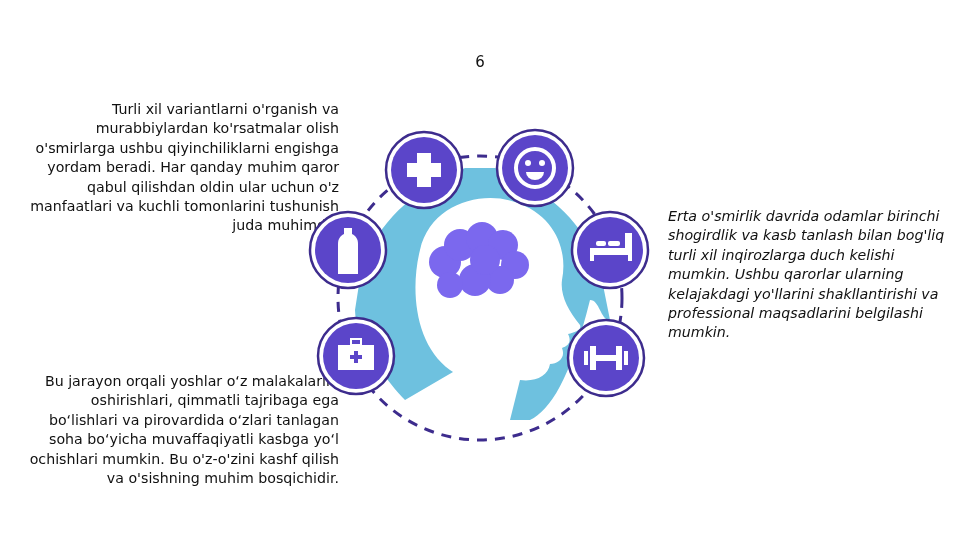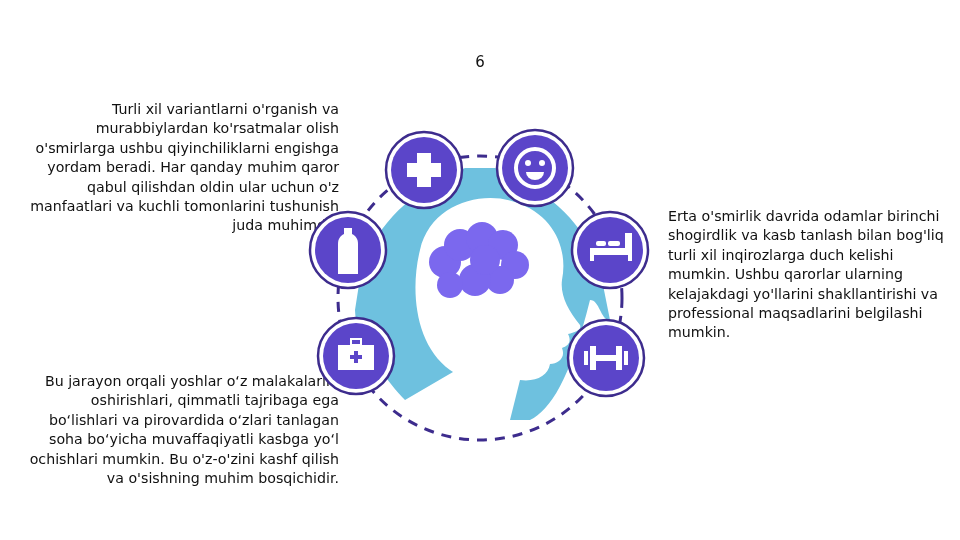--- a/index.html
+++ b/index.html
@@ -2,21 +2,21 @@
 <html><head>
 <meta charset="utf-8">
 <style>
   html, body { margin:0; padding:0; }
   body { width:960px; height:540px; background:#ffffff; position:relative; overflow:hidden;
          font-family:"DejaVu Sans", sans-serif; color:#111; }
   .page-num { position:absolute; left:468px; top:53px; width:24px; text-align:center; font-size:15px; }
   .text-block { position:absolute; font-size:14.2px; line-height:19.4px; }
   .tb-left-top { left:22px; top:100px; width:317px; text-align:right; }
   .tb-left-bottom { left:22px; top:372px; width:317px; text-align:right; }
-  .tb-right { left:668px; top:207px; width:285px; text-align:left; }
+  .tb-right { left:668px; top:207px; width:285px; text-align:left;font-style:italic; }
   .graphic { position:absolute; left:300px; top:120px; width:350px; height:330px; }
 </style>
 </head>
 <body>
 
 <div class="page-num">6</div>
 
 <div class="text-block tb-left-top">Turli xil variantlarni o'rganish va murabbiylardan ko'rsatmalar olish o'smirlarga ushbu qiyinchiliklarni engishga yordam beradi. Har qanday muhim qaror qabul qilishdan oldin ular uchun o'z manfaatlari va kuchli tomonlarini tushunish juda muhimdir.</div>
 <div class="text-block tb-left-bottom">Bu jarayon orqali yoshlar o‘z malakalarini oshirishlari, qimmatli tajribaga ega bo‘lishlari va pirovardida o‘zlari tanlagan soha bo‘yicha muvaffaqiyatli kasbga yo‘l ochishlari mumkin. Bu o'z-o'zini kashf qilish va o'sishning muhim bosqichidir.</div>
 <div class="text-block tb-right">Erta o'smirlik davrida odamlar birinchi shogirdlik va kasb tanlash bilan bog'liq turli xil inqirozlarga duch kelishi mumkin. Ushbu qarorlar ularning kelajakdagi yo'llarini shakllantirishi va professional maqsadlarini belgilashi mumkin.</div>

